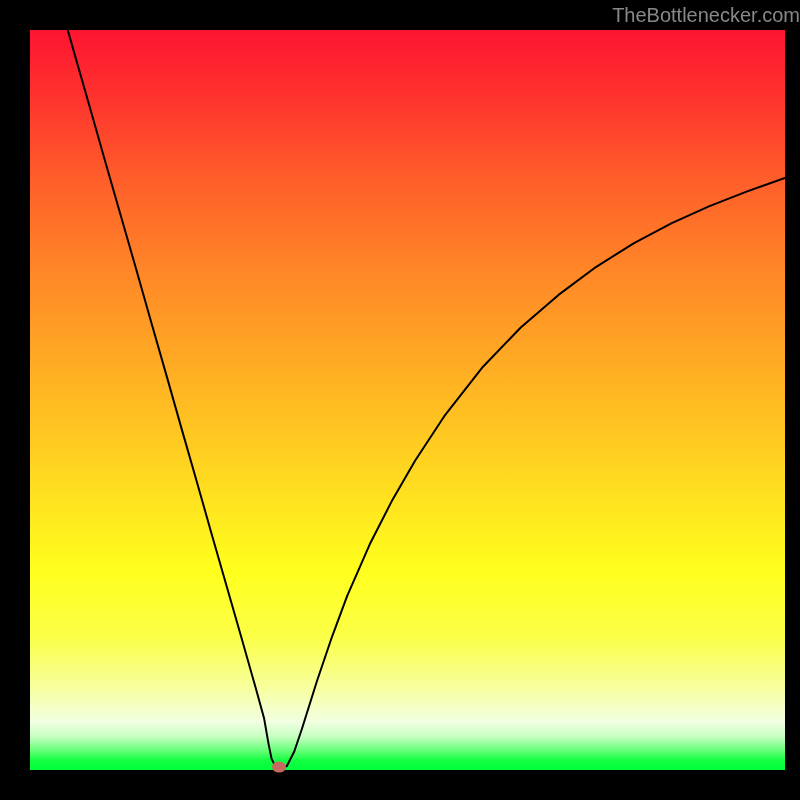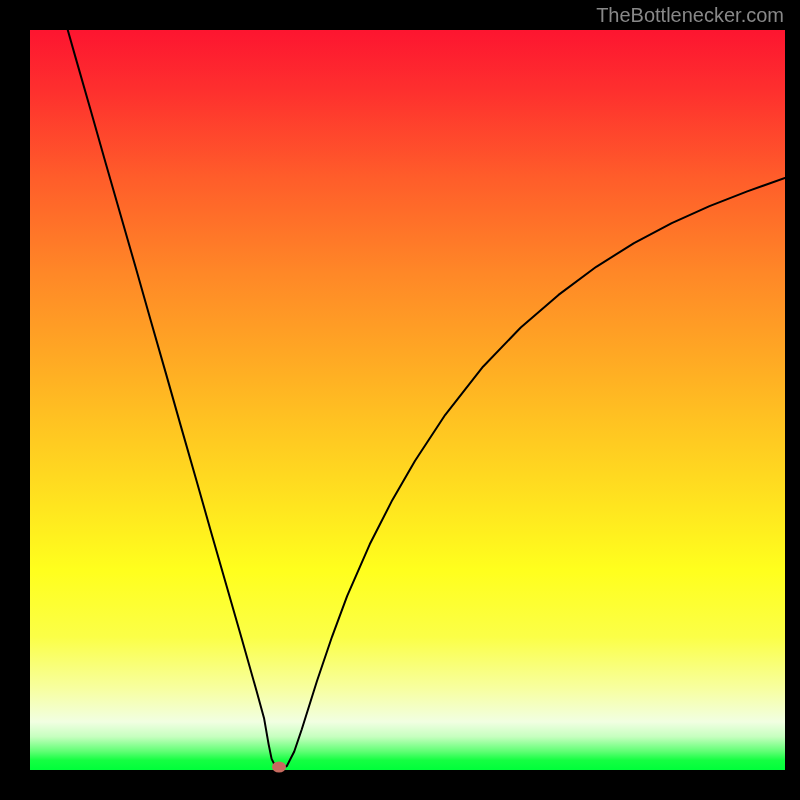--- a/index.html
+++ b/index.html
@@ -7,21 +7,21 @@
     padding: 0;
     width: 800px;
     height: 800px;
     background: #000;
     position: relative;
     font-family: Arial, sans-serif;
   }
   .watermark {
     position: absolute;
     top: 4px;
-    right: 16px;
+    right: 0;
     color: #888888;
     font-size: 20px;
     font-weight: normal;
     z-index: 10;
   }
   .plot-area {
     position: absolute;
     left: 30px;
     top: 30px;
     width: 755px;

